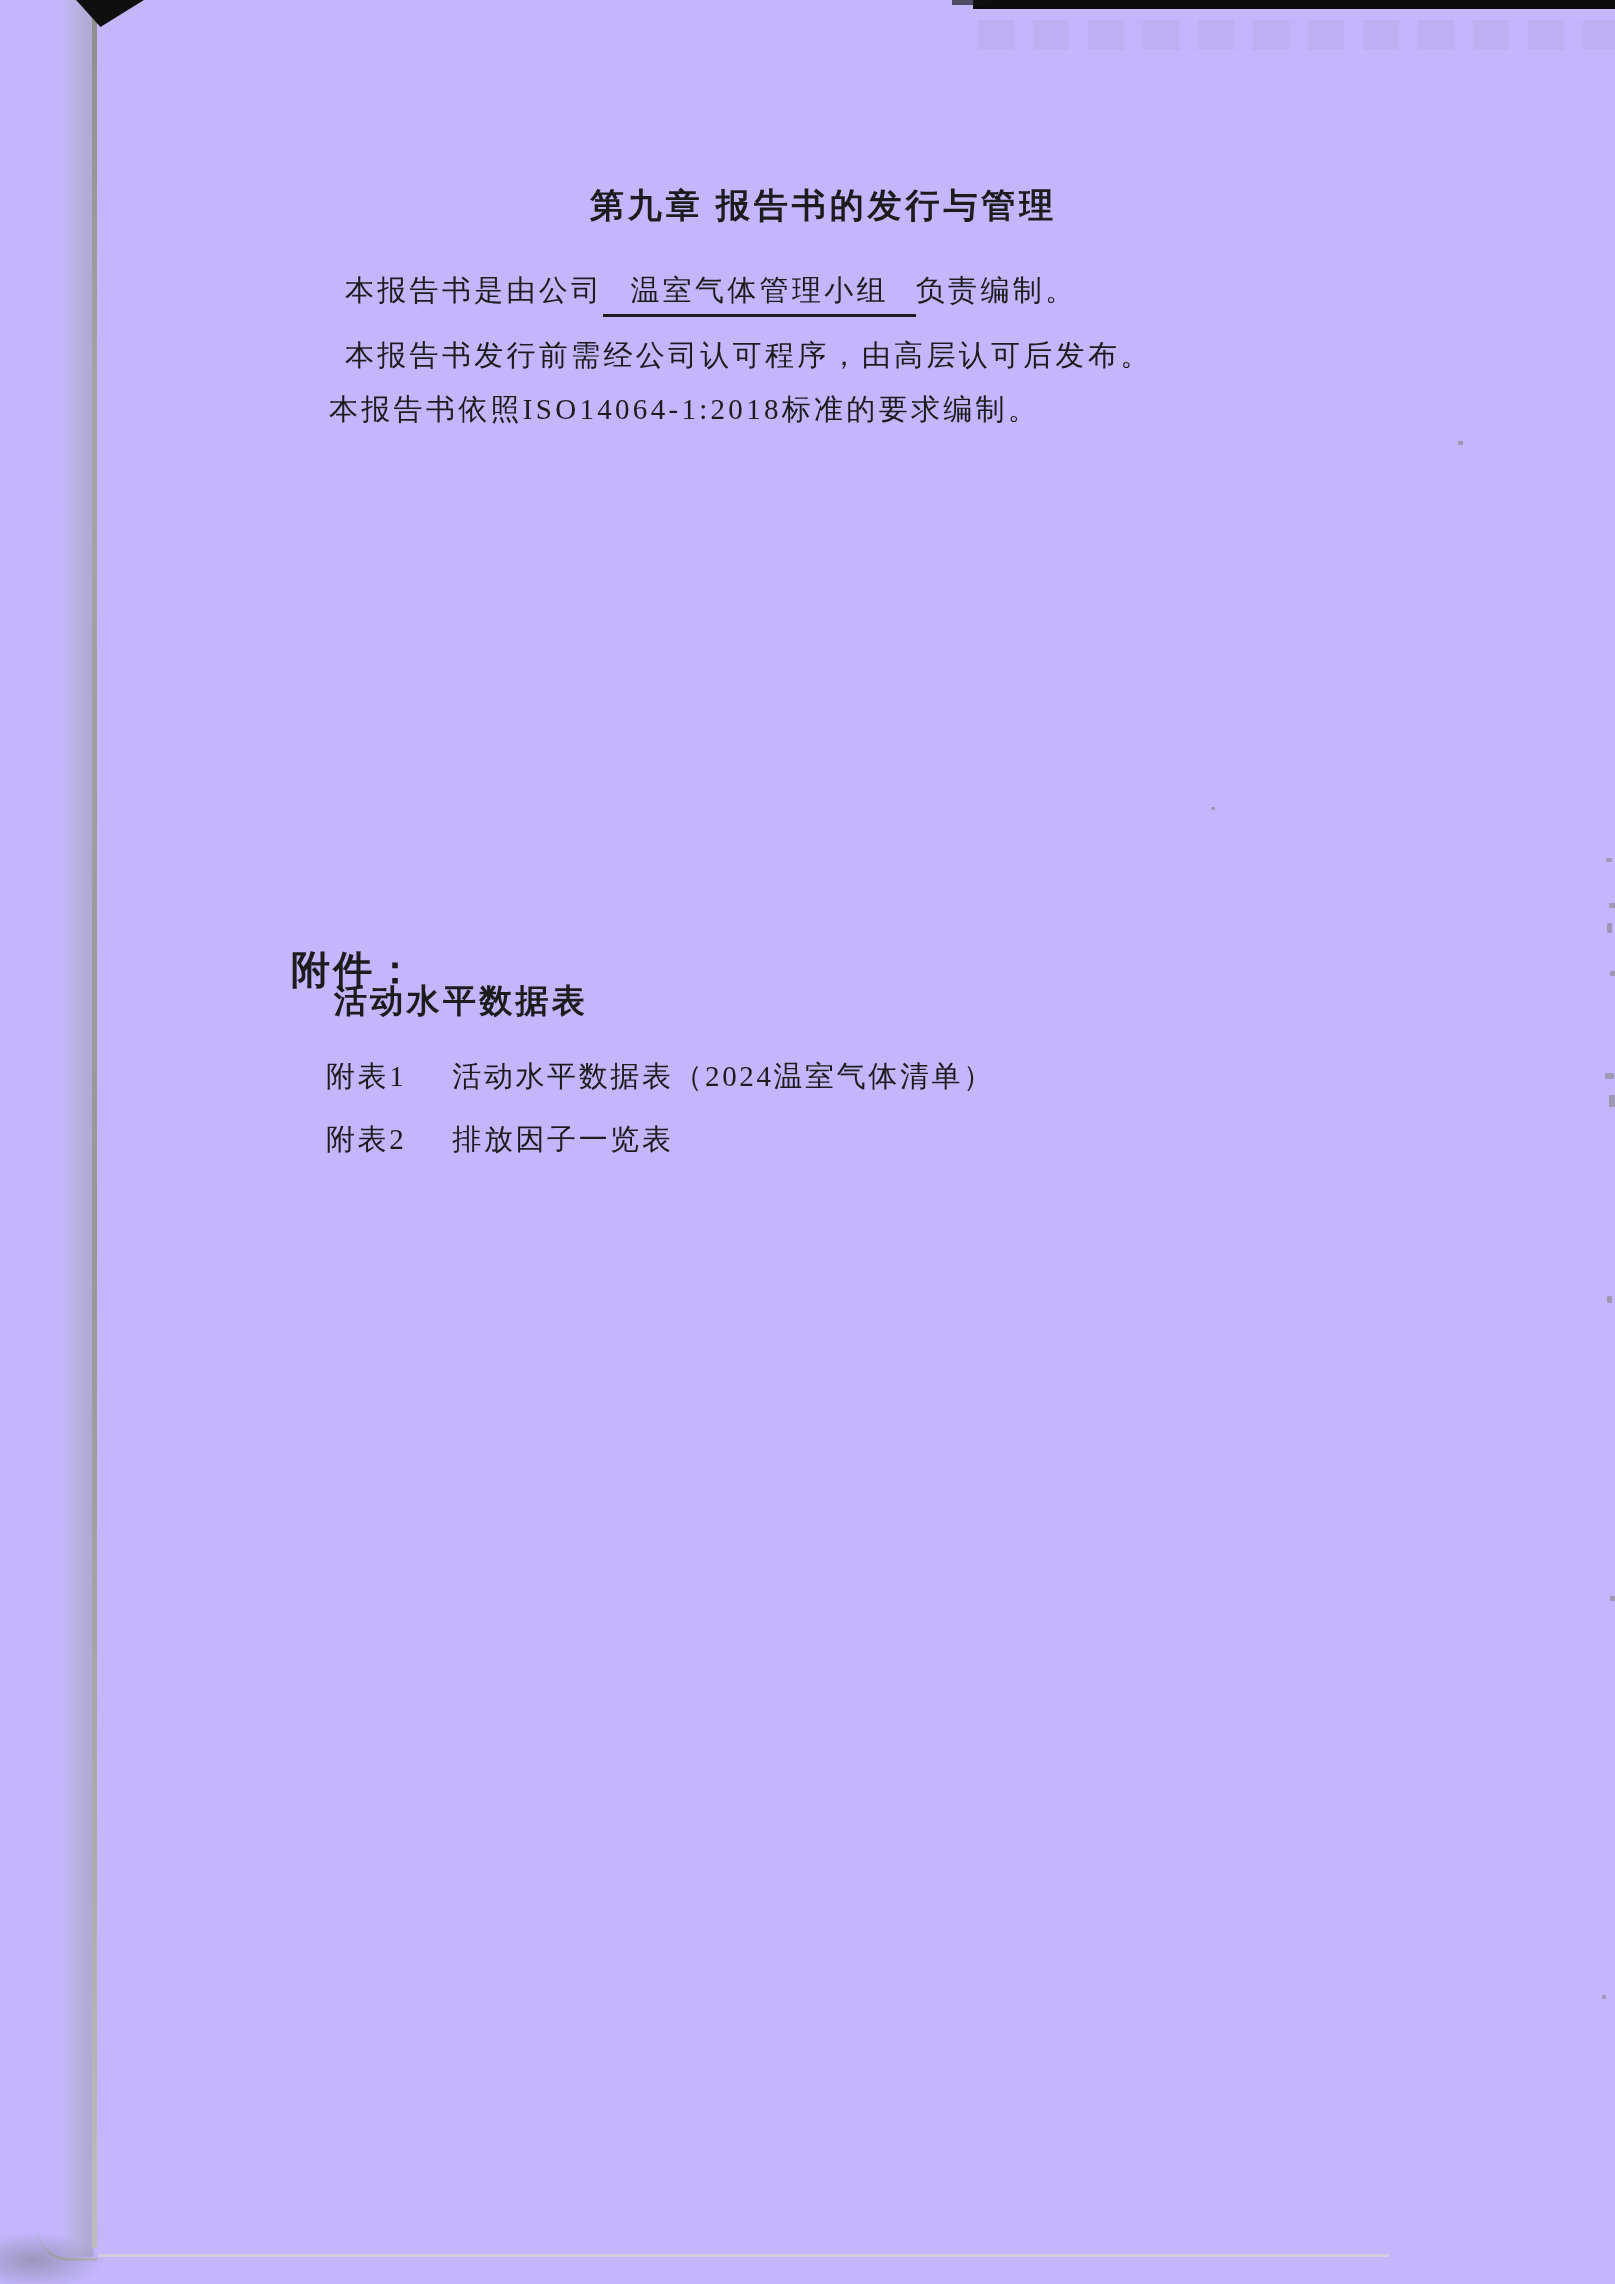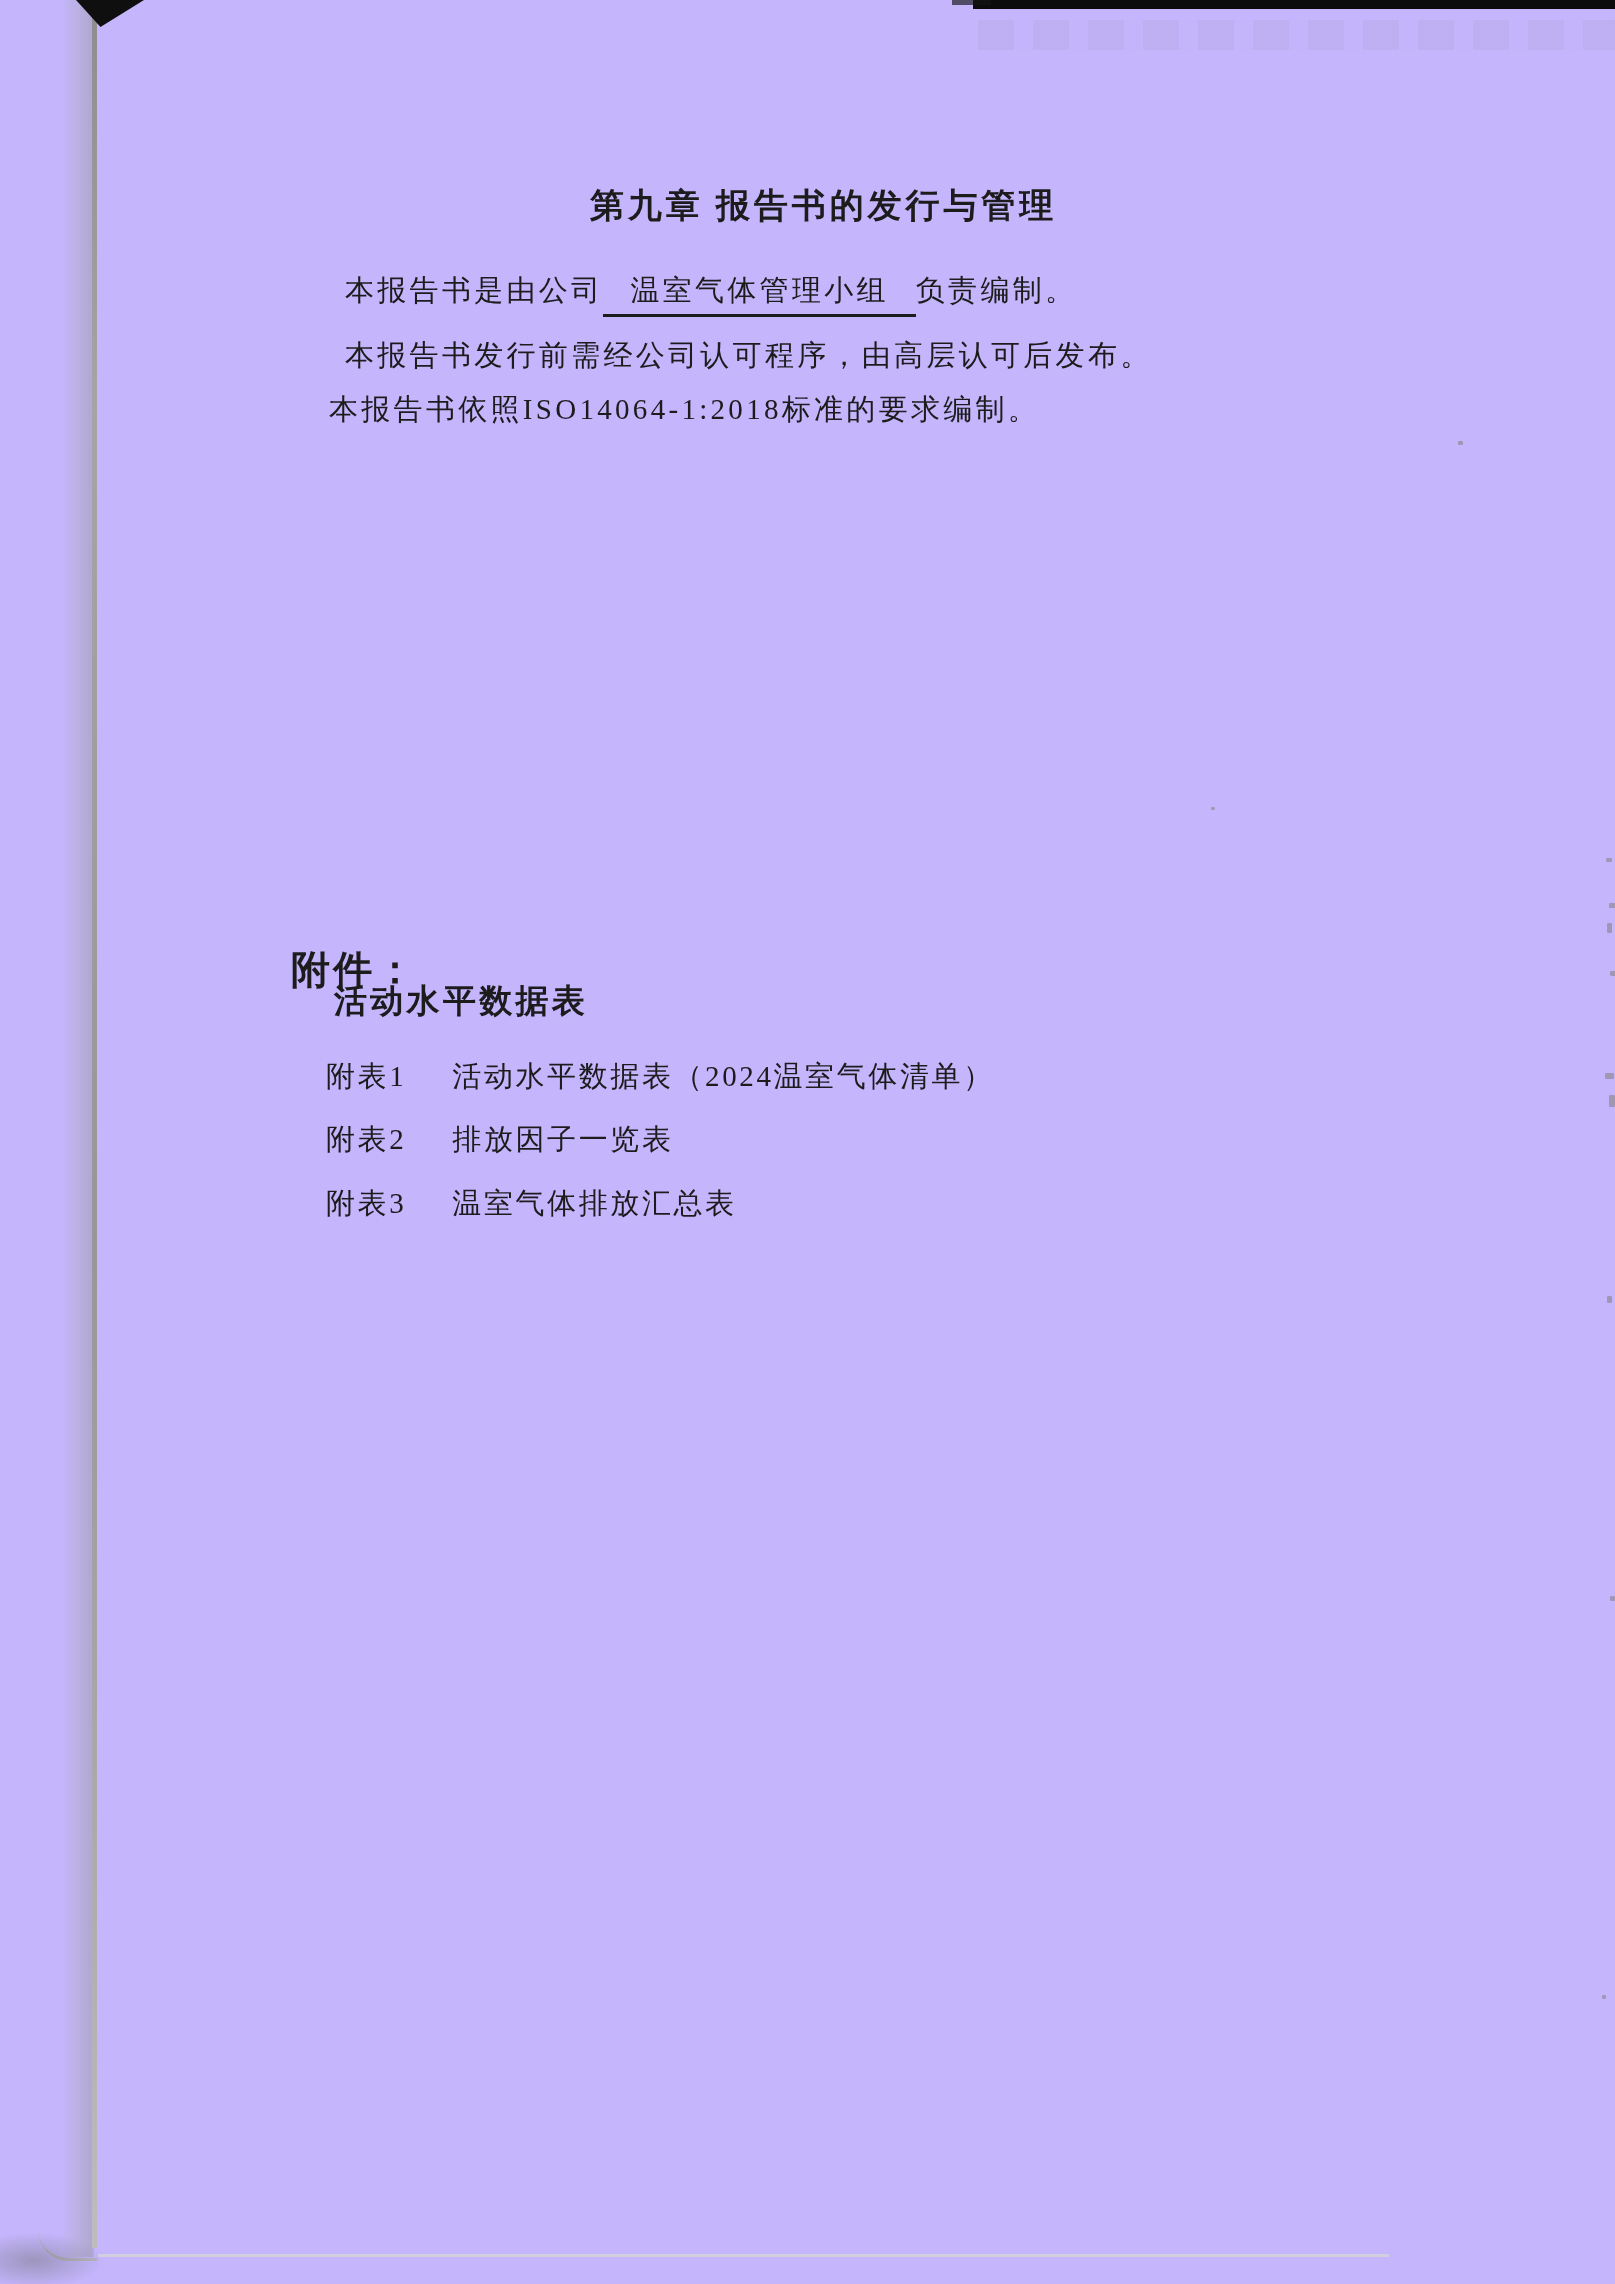--- a/index.html
+++ b/index.html
@@ -156,18 +156,15 @@
 
   <div class="attach-heading">附件：</div>
   <div class="attach-subheading">活动水平数据表</div>
 
   <div class="attach-item item-1">
     <span class="label">附表1</span><span>活动水平数据表（2024温室气体清单）</span>
   </div>
   <div class="attach-item item-2">
     <span class="label">附表2</span><span>排放因子一览表</span>
   </div>
-  <div class="attach-item item-3">
-    <span class="label">附表3</span><span>温室气体排放汇总表</span>
-  </div>
 
 </div>
 
 
 </body></html>

